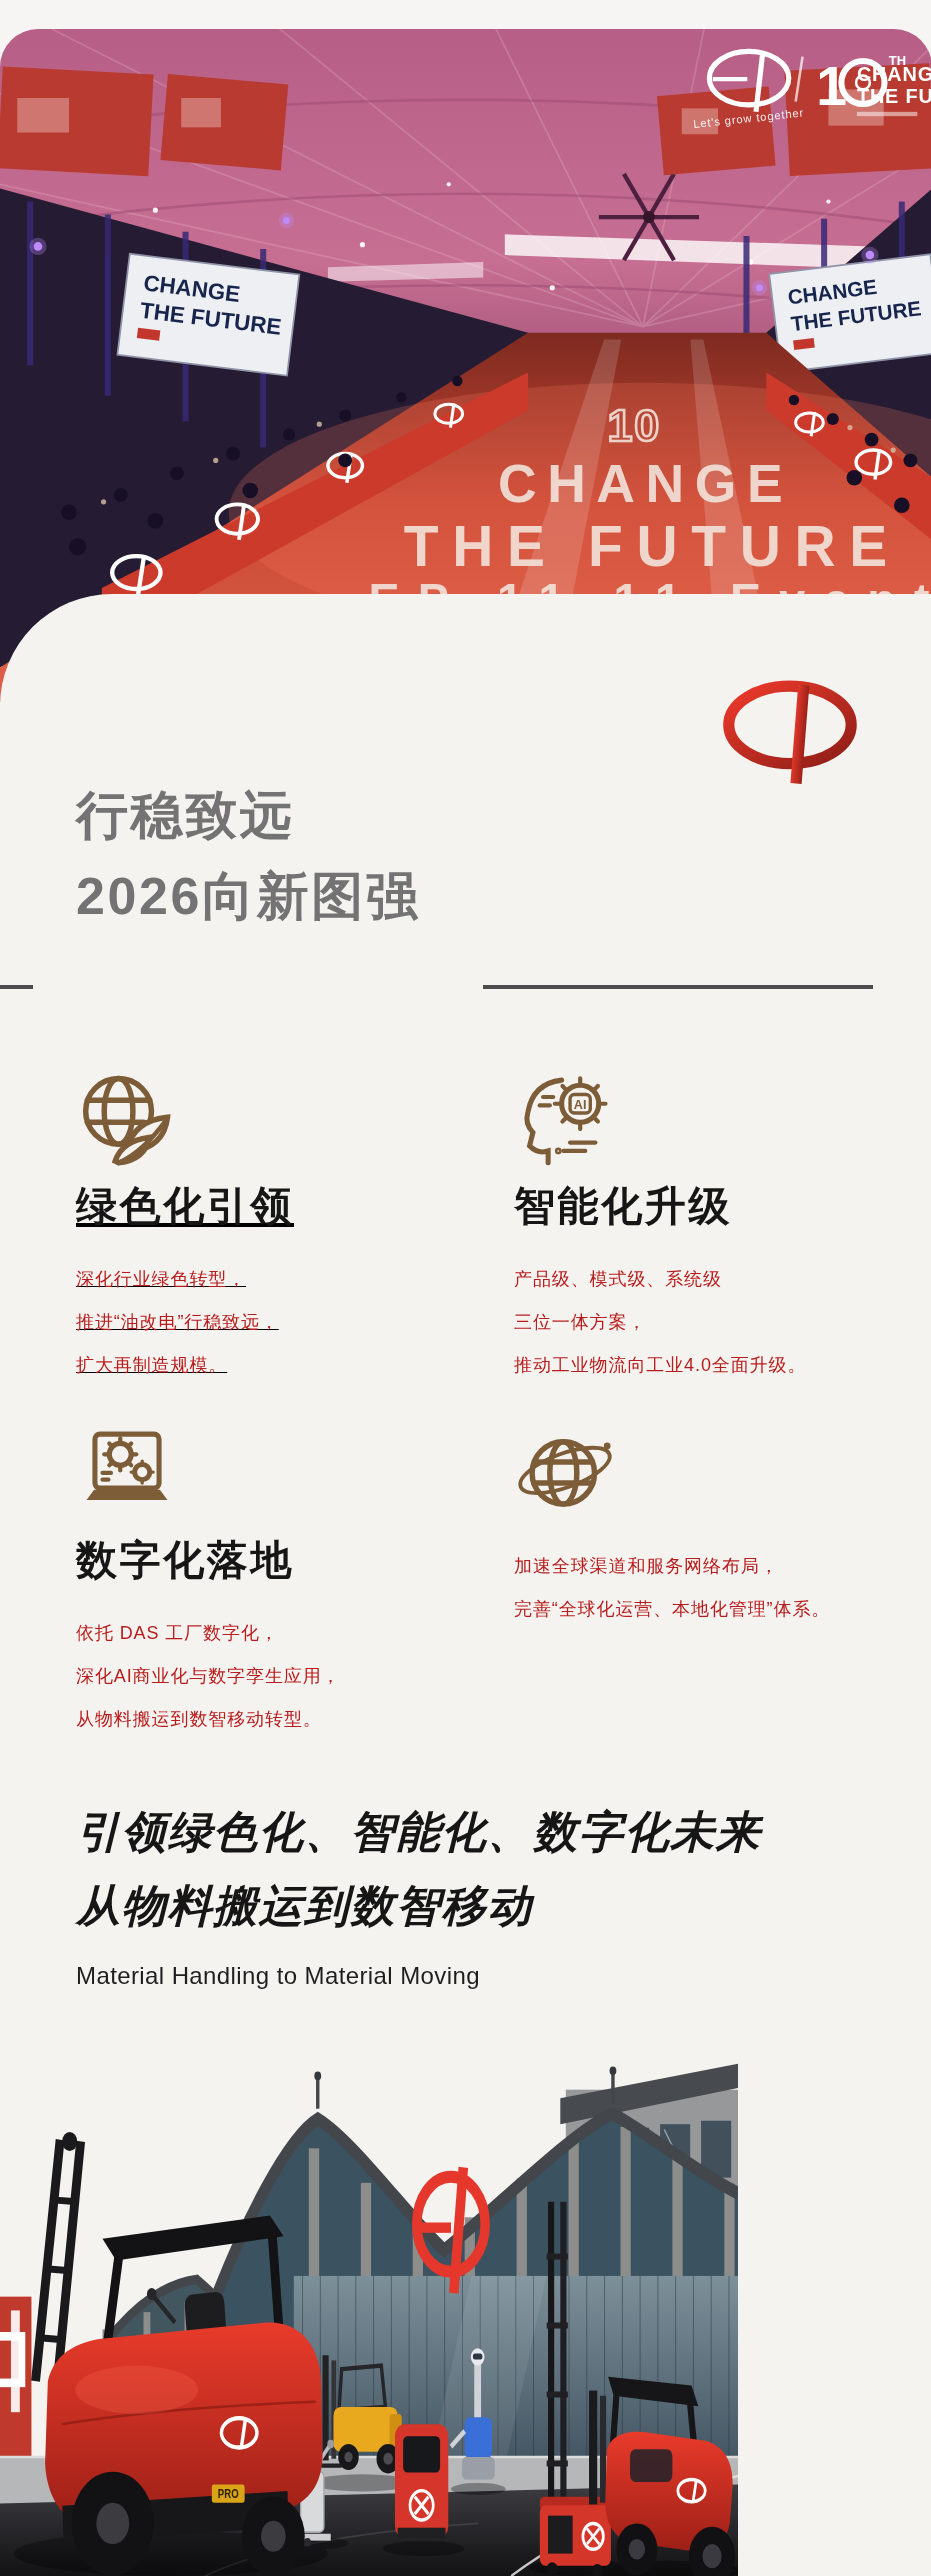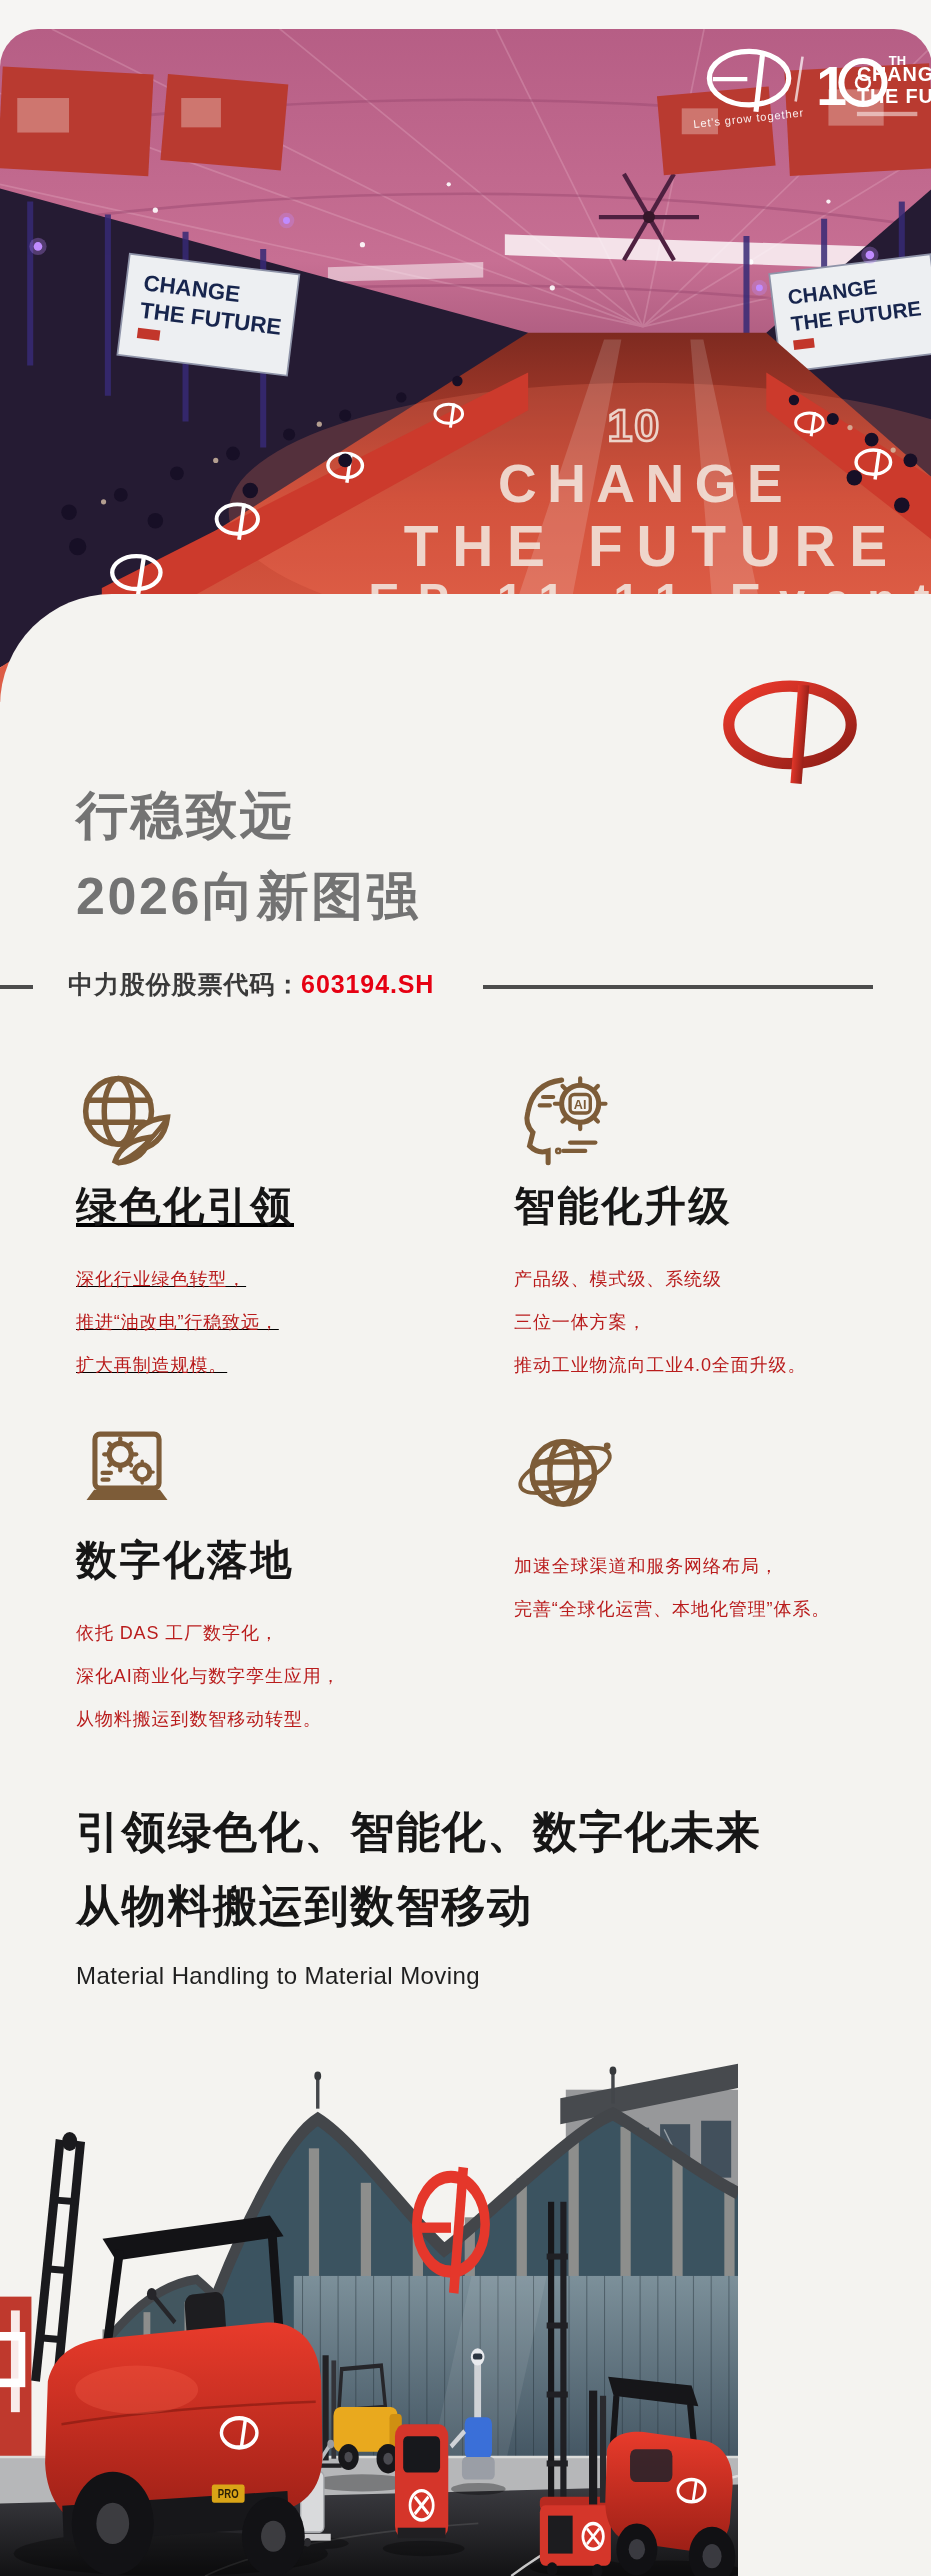--- a/index.html
+++ b/index.html
@@ -31,21 +31,21 @@
   .feature{position:absolute;width:390px;}
   .feature.wide{width:463px;margin-left:46px;}
   .f1{left:76px;top:476px;text-decoration:underline;}  .f2{left:468px;top:476px;}
   .f3{left:76px;top:830px;}  .f4{left:468px;top:830px;}
   .f-icon{width:102px;height:97px;}
   .f-icon svg{width:102px;height:97px;display:block;}
   .f-title{margin-top:12px;font-size:41px;font-weight:800;color:#161616;letter-spacing:2.6px;}
   .f-body{margin-top:24px;font-size:18px;line-height:43px;color:#b91c1c;letter-spacing:0.9px;}
   .closing-cn{
     position:absolute;left:76px;top:1201px;
-    font-size:44px;line-height:74px;font-weight:800;color:#161616;letter-spacing:1.7px;
+    font-size:44px;line-height:74px;font-weight:800;color:#161616;letter-spacing:1.7px;font-style:italic;
   }
   .closing-en{
     position:absolute;left:76px;top:1368px;
     font-size:24px;color:#1f1f1f;font-weight:400;letter-spacing:0.4px;
   }
   .footer-scene{position:absolute;left:0;top:1425px;width:738px;height:557px;}
   .footer-scene svg{display:block;width:100%;height:100%;}
 </style>
 </head>
 <body>
@@ -246,21 +246,20 @@
         <path d="M16,54 L80,54" stroke="url(#epG)" stroke-width="12" fill="none"></path>
       </svg>
     </div>
 
     <div class="main-title">
       <div>行稳致远</div>
       <div>2026向新图强</div>
     </div>
 
     <div class="stock-dash"></div>
-    <div class="stock-text"><span>中力股份股票代码：</span><span class="code">603194.SH</span></div>
     <div class="stock-line"></div>
 
     <div class="feature f1">
       <div class="f-icon">
         <svg viewBox="0 0 120 115" fill="none" stroke="#7d5c38" stroke-width="6.5" stroke-linecap="round">
           <circle cx="50" cy="49" r="39"></circle>
           <ellipse cx="50" cy="49" rx="17" ry="39"></ellipse>
           <line x1="13" y1="36" x2="87" y2="36"></line>
             <line x1="13" y1="62" x2="80" y2="62"></line>
           <path d="M60,94 Q68,60 108,56 Q104,92 64,97 Z" fill="#f4f3f0"></path>

